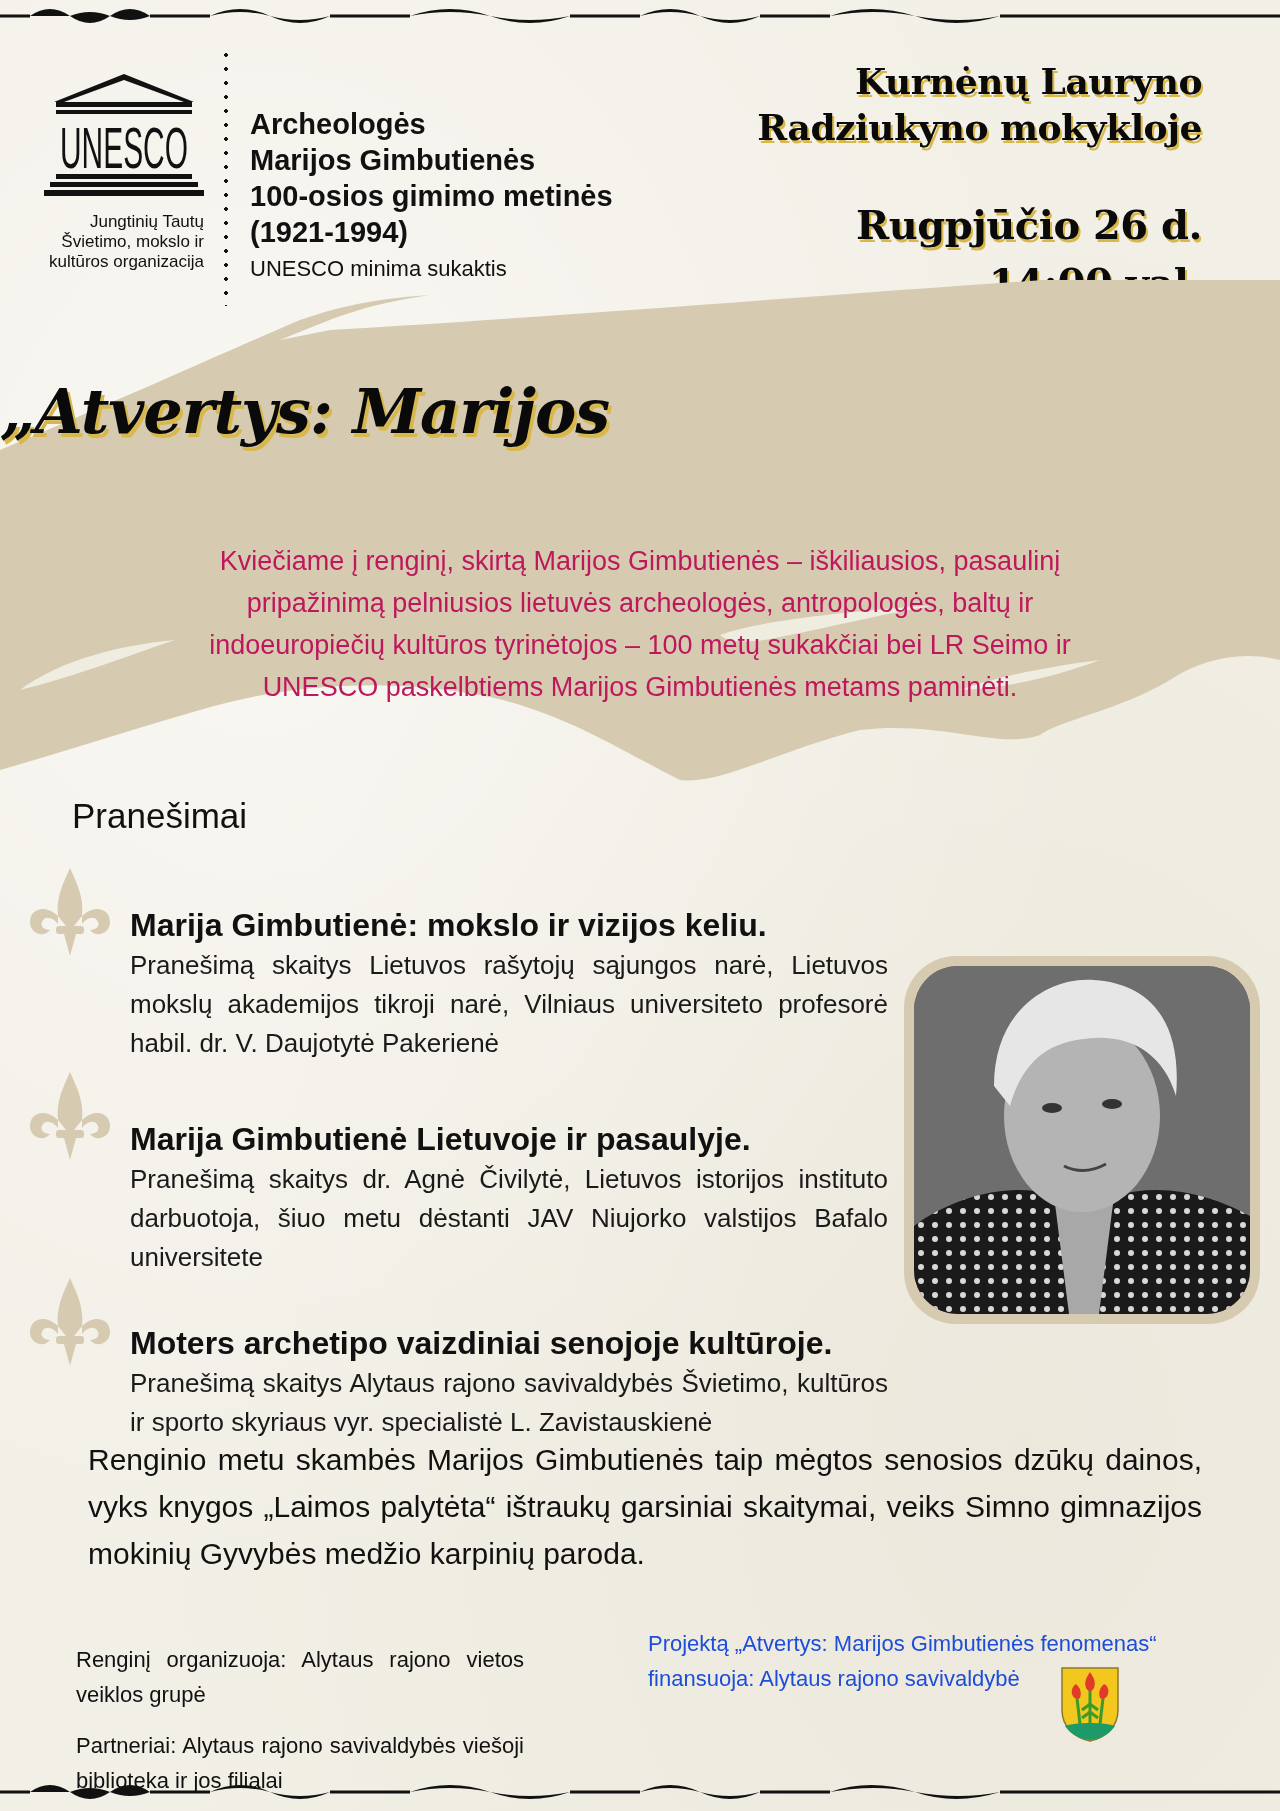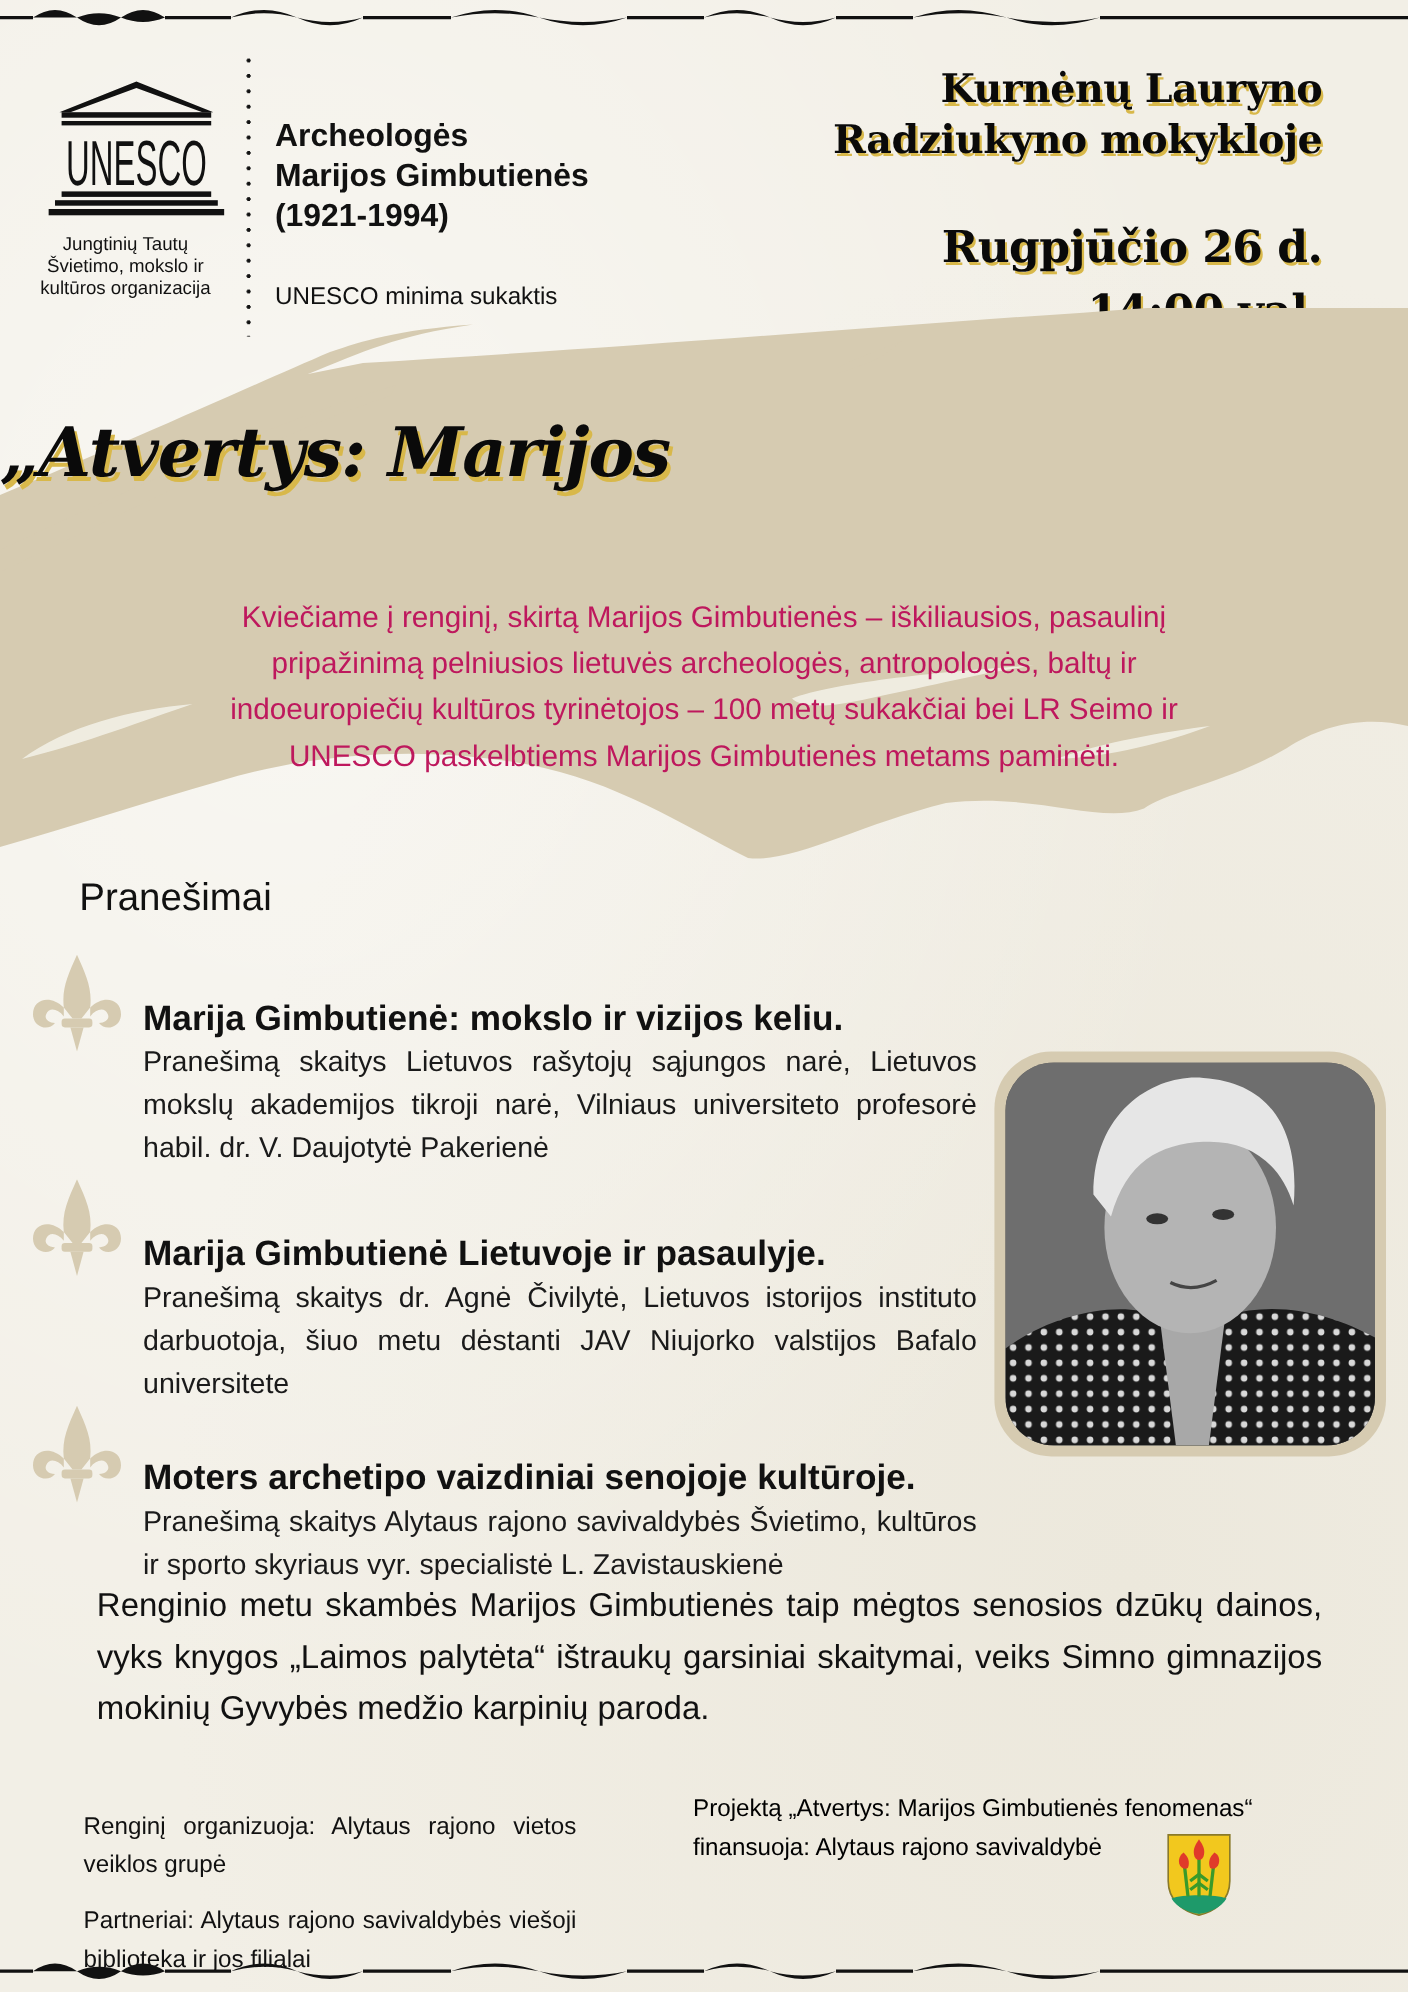--- a/index.html
+++ b/index.html
@@ -12,21 +12,21 @@
     font-family: "Liberation Sans", sans-serif;
     color: #111;
   }
   .abs { position: absolute; }
   .border-line { left: 0; width: 1280px; height: 40px; }
   .border-top { top: 0; }
   .border-bottom { top: 1776px; }
 
   
   .unesco-logo { left: 44px; top: 72px; width: 160px; height: 124px; }
-  .unesco-caption { left: 0; top: 212px; width: 204px; text-align: center; font-size: 17px; line-height: 20px; color: #111; padding-left: 12px; }
+  .unesco-caption { left: 0; top: 212px; width: 204px; text-align: right; font-size: 17px; line-height: 20px; color: #111; }
   .dotted-sep { left: 224px; top: 48px; width: 4px; height: 258px;
     background-image: radial-gradient(circle, #111 1.6px, transparent 2px);
     background-size: 4px 14px; background-repeat: repeat-y; }
   .anniv-title { left: 250px; top: 106px; font-size: 29px; font-weight: bold; line-height: 36px; color: #111; }
   .anniv-sub { left: 250px; top: 256px; font-size: 22px; color: #111; }
 
   
   .venue { right: 78px; top: 58px; text-align: right; font-family: "DejaVu Serif", serif; font-weight: bold;
     font-size: 36px; line-height: 46px; color: #0a0a0a; text-shadow: 2px 3px 0 #d8b84a; letter-spacing: -0.5px; }
   .datetime { right: 78px; top: 196px; text-align: right; font-family: "DejaVu Serif", serif; font-weight: bold;
@@ -48,21 +48,21 @@
   .fleur { left: 28px; width: 84px; height: 90px; }
 
   .photo-frame { left: 904px; top: 956px; width: 356px; height: 368px; border-radius: 52px; background: #d6cbb1; }
   .photo { left: 914px; top: 966px; width: 336px; height: 348px; border-radius: 44px; overflow: hidden;
     background: radial-gradient(ellipse at 50% 20%, #8a8a8a, #555 70%); }
 
   .closing { left: 88px; top: 1436px; width: 1114px; font-size: 30px; line-height: 47px; text-align: justify; color: #111; }
 
   .footer-left { left: 60px; top: 1626px; width: 480px; font-size: 22px; line-height: 35px; text-align: justify; color: #111; }
   .footer-left p { margin: 16px; }
-  .footer-right { left: 630px; top: 1626px; width: 584px; font-size: 22px; line-height: 35px; color: #000000; }
+  .footer-right { left: 648px; top: 1626px; width: 584px; font-size: 22px; line-height: 35px; color: #1d4ed8; }
   .footer-right p { margin: 0; text-align: justify; }
   .coat { left: 1060px; top: 1666px; width: 60px; height: 76px; }
 </style>
 </head>
 <body>
 
 <svg class="abs border-line border-top" viewBox="0 0 1280 40" preserveAspectRatio="none">
   <g fill="none" stroke="#111" stroke-width="3">
     <line x1="0" y1="16" x2="30" y2="16"></line>
       <line x1="150" y1="16" x2="210" y2="16"></line>
@@ -93,20 +93,21 @@
   <div>Jungtinių Tautų</div>
   <div>Švietimo, mokslo ir</div>
   <div>kultūros organizacija</div>
 </div>
 
 <div class="abs dotted-sep"></div>
 
 <div class="abs anniv-title">
   <div>Archeologės</div>
   <div>Marijos Gimbutienės</div>
+  <div>100-osios gimimo metinės</div>
   <div>(1921-1994)</div>
 </div>
 <div class="abs anniv-sub">UNESCO minima sukaktis</div>
 
 <div class="abs venue">
   <div>Kurnėnų Lauryno</div>
   <div>Radziukyno mokykloje</div>
 </div>
 <div class="abs datetime">
   <div>Rugpjūčio 26 d.</div>

